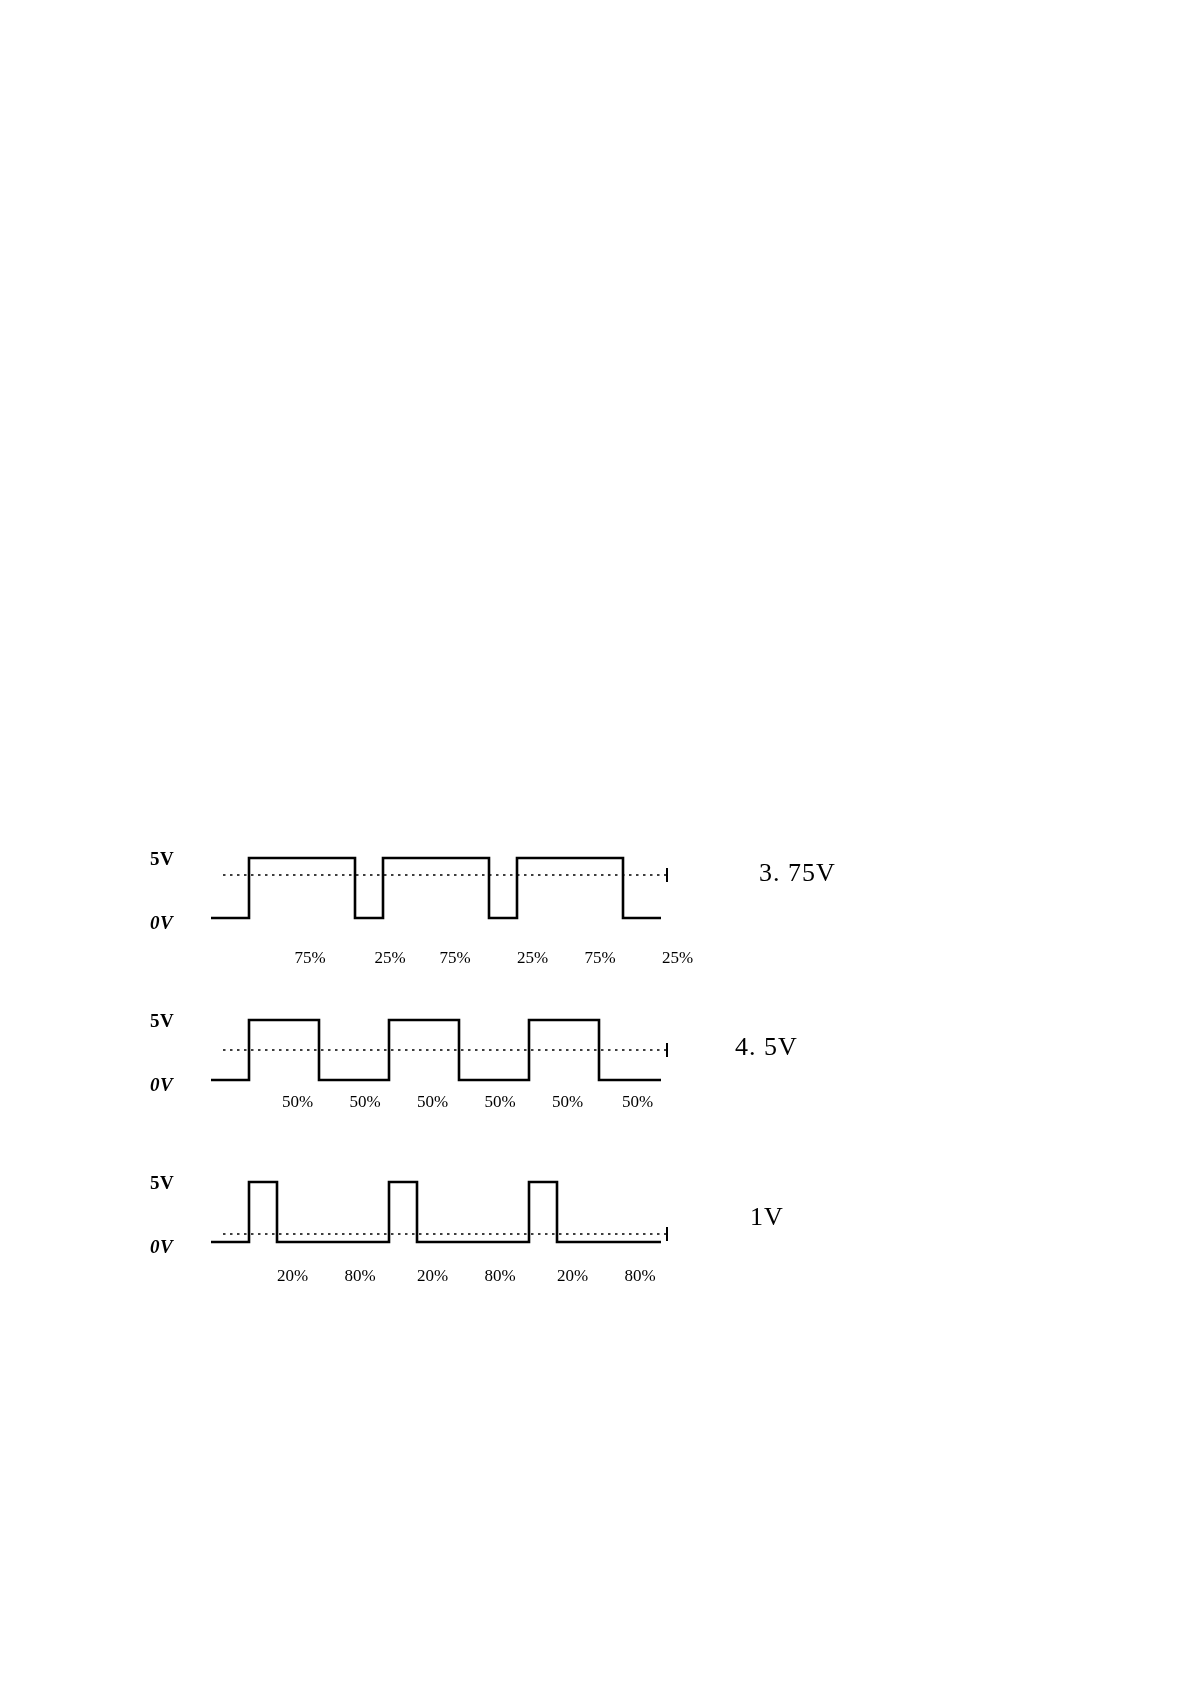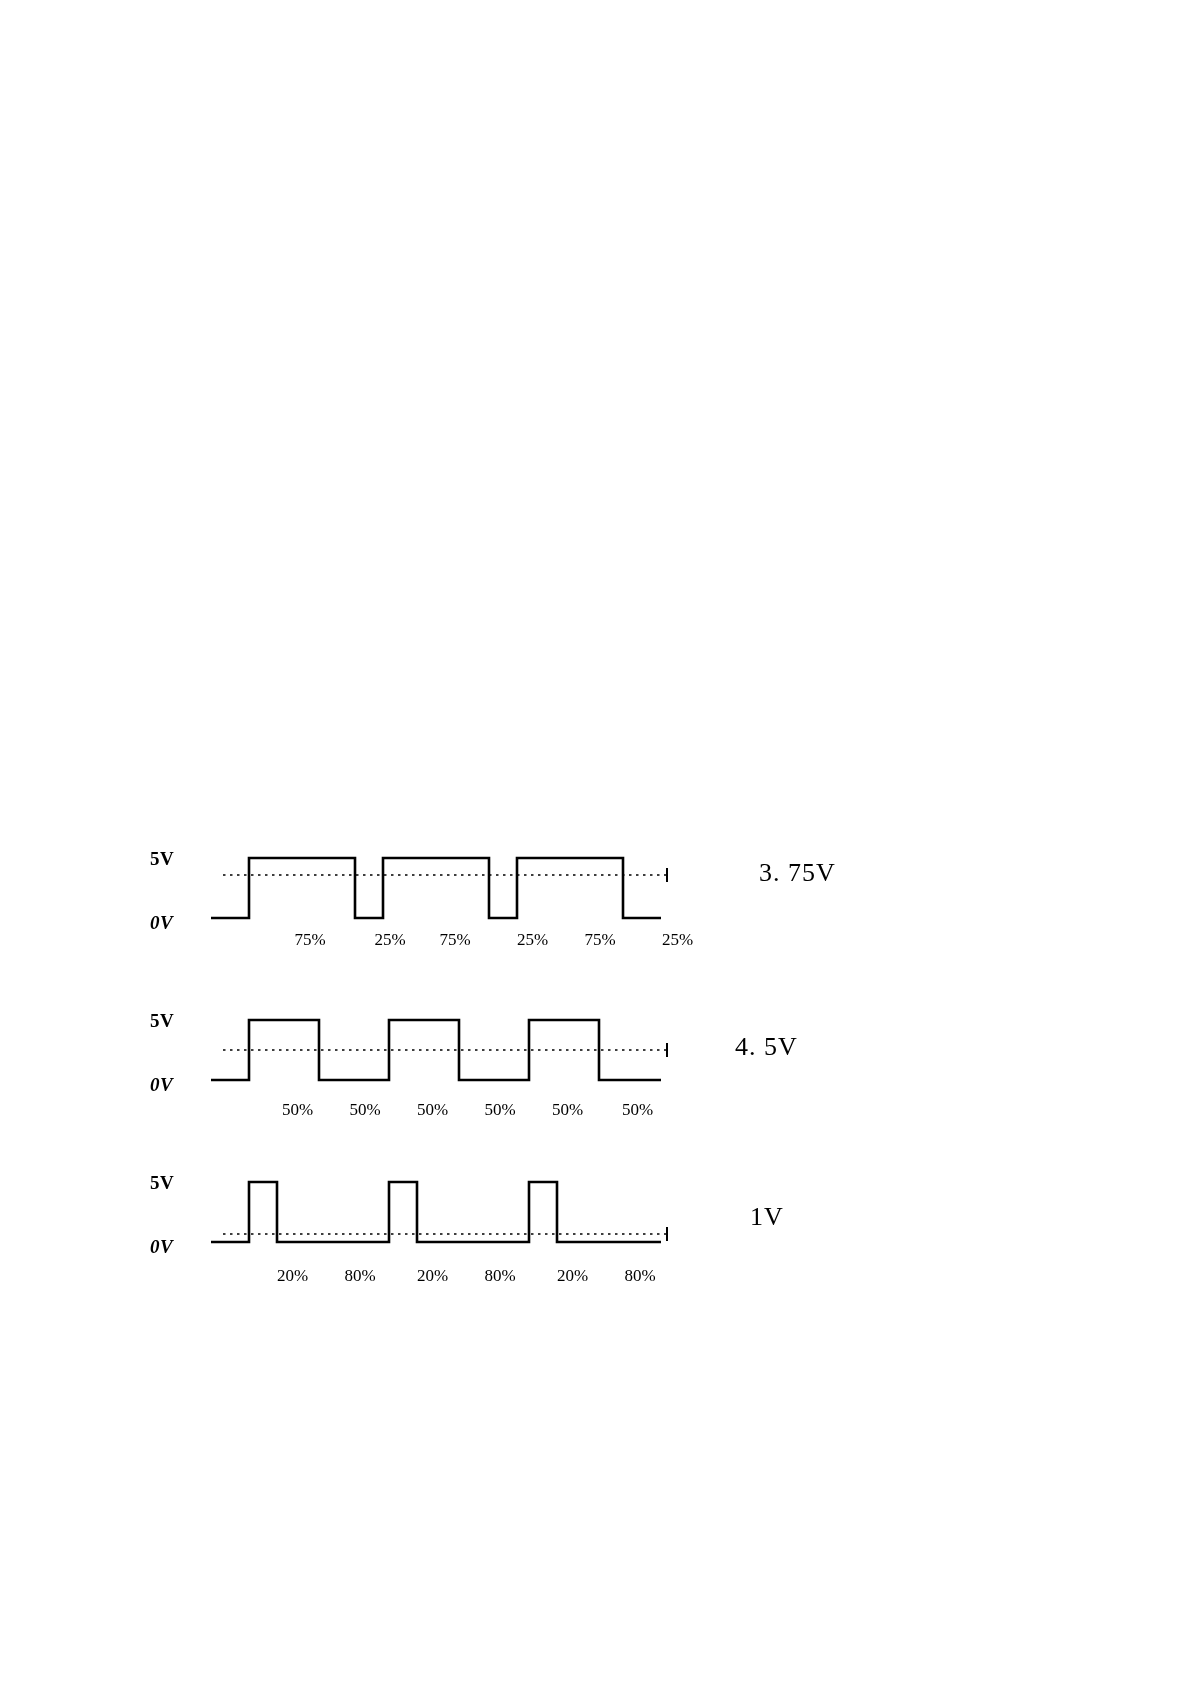--- a/index.html
+++ b/index.html
@@ -90,42 +90,42 @@
       <svg class="wave-svg" width="500" height="105" viewBox="0 0 500 105">
 
         <line x1="18" y1="45" x2="462" y2="45" stroke="#000" stroke-width="1.6" stroke-dasharray="2.5,4.5"></line>
 
         <line x1="462" y1="38" x2="462" y2="52" stroke="#000" stroke-width="2"></line>
 
         <polyline fill="none" stroke="#000" stroke-width="2.6" stroke-linejoin="miter" points="6,88 44,88 44,28 150,28 150,88 178,88 178,28 284,28 284,88 312,88 312,28 418,28 418,88 456,88"></polyline>
       </svg>
     </div>
     <div class="avg-label" style="left:609px; top:28px;">3. 75V</div>
-    <div class="duty-row" style="top:100px;">
+    <div class="duty-row" style="top:118px;">
       <span class="duty-item" style="left:21%;">75%</span>
       <span class="duty-item" style="left:37%;">25%</span>
       <span class="duty-item" style="left:50%;">75%</span>
       <span class="duty-item" style="left:65.5%;">25%</span>
       <span class="duty-item" style="left:79%;">75%</span>
       <span class="duty-item" style="left:94.5%;">25%</span>
     </div>
   </div>
 
   <div class="chart-block b2" style="margin-top:22px;">
     <div class="axis-label lvl-high" style="top:18px;">5V</div>
     <div class="axis-label lvl-low" style="top:82px;">0V</div>
     <div class="wave-area">
       <svg class="wave-svg" width="500" height="105" viewBox="0 0 500 105">
         <line x1="18" y1="58" x2="462" y2="58" stroke="#000" stroke-width="1.6" stroke-dasharray="2.5,4.5"></line>
         <line x1="462" y1="51" x2="462" y2="65" stroke="#000" stroke-width="2"></line>
         <polyline fill="none" stroke="#000" stroke-width="2.6" stroke-linejoin="miter" points="6,88 44,88 44,28 114,28 114,88 184,88 184,28 254,28 254,88 324,88 324,28 394,28 394,88 456,88"></polyline>
       </svg>
     </div>
     <div class="avg-label" style="left:585px; top:40px;">4. 5V</div>
-    <div class="duty-row" style="top:108px;font-family:Liberation Serif, serif;">
+    <div class="duty-row" style="top:100px;font-family:Liberation Serif, serif;">
       <span class="duty-item" style="left:18.5%;">50%</span>
       <span class="duty-item" style="left:32%;">50%</span>
       <span class="duty-item" style="left:45.5%;">50%</span>
       <span class="duty-item" style="left:59%;">50%</span>
       <span class="duty-item" style="left:72.5%;">50%</span>
       <span class="duty-item" style="left:86.5%;">50%</span>
     </div>
   </div>
 
   <div class="chart-block b3" style="margin-top:22px;">

